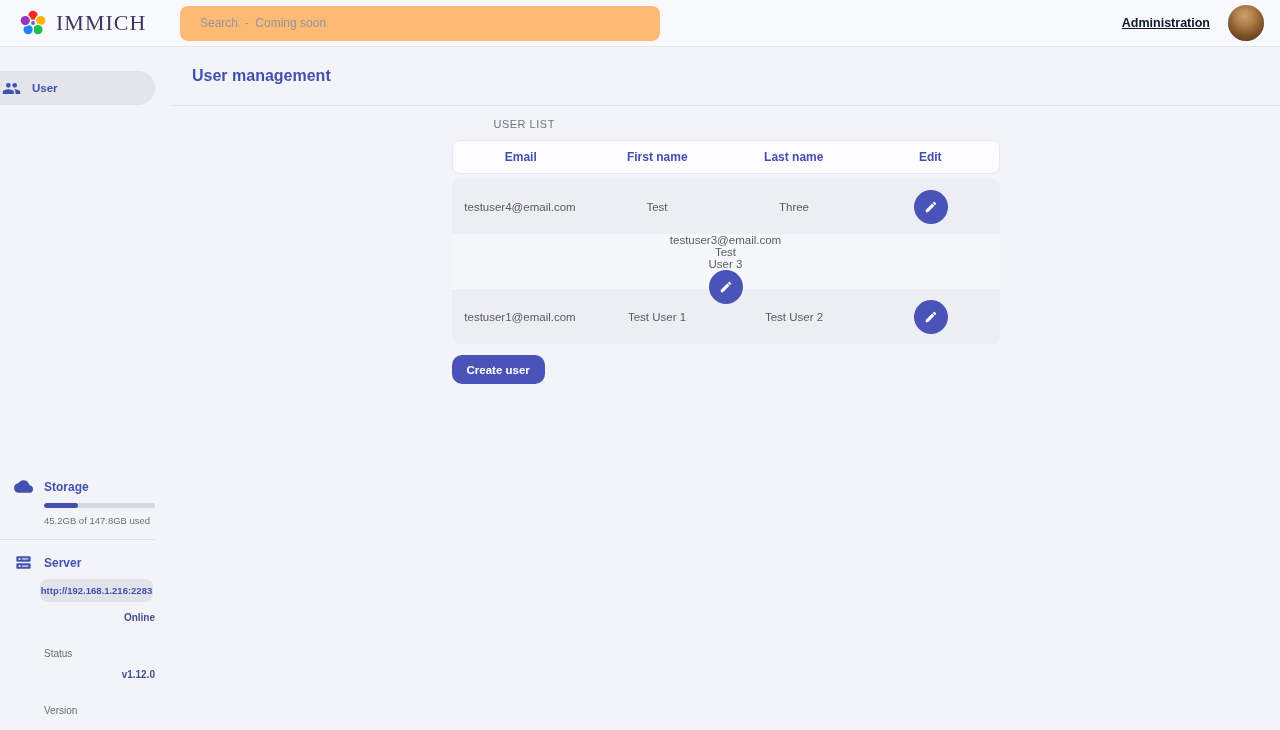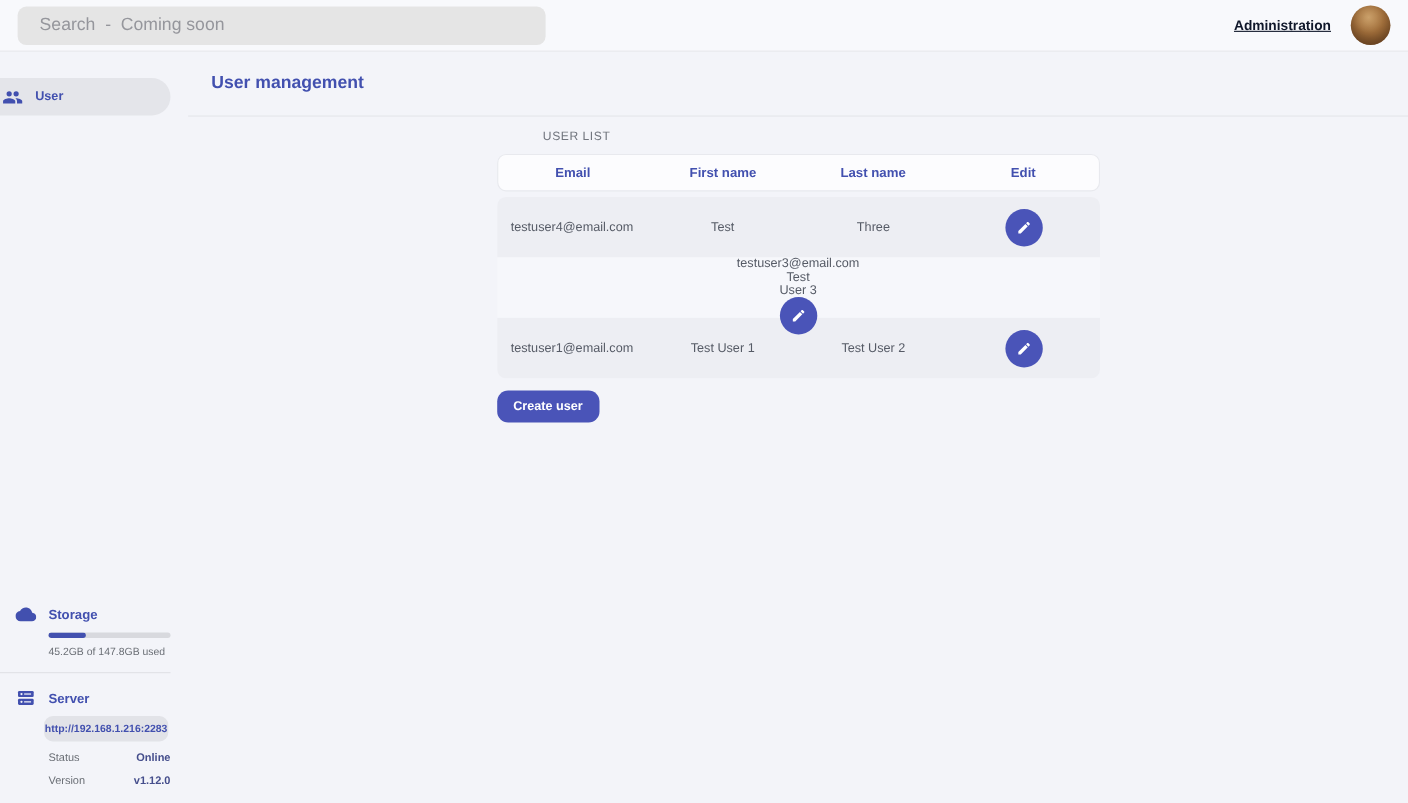--- a/index.html
+++ b/index.html
@@ -12,22 +12,22 @@
     background:#f8f9fc; border-bottom:1px solid #e6e7ec;
     display:flex; align-items:center; padding:0 16px;
   }
   .logo-wrap { display:flex; align-items:center; width:164px; }
   .logo-icon { width:34px; height:34px; margin-right:6px; }
   .logo-text {
     font-family:"Liberation Serif", serif; font-size:22px; letter-spacing:1px;
     color:#3b3663; font-weight:400;
   }
   .search-input {
-    width:480px; height:35px; background:#e5e5e5; border:none; border-radius:8px;
-    padding:0 20px; font-size:16px; color:#4b4f58; outline:none;
+    width:480px; height:35px; background:#fdba74; border:none; border-radius:8px;
+    padding:0 20px; font-size:12px; color:#4b4f58; outline:none;
     font-family:"Liberation Sans", sans-serif;
   }
   .search-input::placeholder { color:#95969c; }
   .header-spacer { flex:1; }
   .admin-link {
     font-size:12.5px; font-weight:700; color:#0f172a; text-decoration:underline;
     margin-right:18px; cursor:pointer;
   }
   .avatar {
     width:36px; height:36px; border-radius:50%; cursor:pointer;
@@ -57,21 +57,21 @@
   .usage-text { margin:7px 0 0 44px; font-size:9.5px; color:#6b6f76; }
 
   .section-divider { margin:13px 0 13px 0; width:155px; border-top:1px solid #e0e1e6; }
 
   .server-url-pill {
     margin:4px 0 0 40px; width:113px; height:23px; background:#e2e3e8; border-radius:8px;
     display:flex; align-items:center; justify-content:center;
   }
   .server-url-pill span { font-size:9.5px; font-weight:700; color:#4250af; }
   .kv-row { display:flex; justify-content:space-between; margin:10px 0 0 44px; width:111px; }
-  .kv-label { font-size:10px; color:#6b6f76; }
+  .kv-label { font-size:10px; color:#6b6f76;margin-top:36px; }
   .kv-value { font-size:10px; font-weight:700; color:#454e8c; }
 
   
   .main { position:absolute; top:47px; left:171px; width:1109px; height:683px; }
   .page-title-bar {
     height:59px; display:flex; align-items:center; padding-left:21px;
     border-bottom:1px solid #e4e5ea;
   }
   .page-title { font-size:16px; font-weight:700; color:#4250af; }
 
@@ -96,20 +96,32 @@
   .create-btn {
     margin-top:11px; height:29px; padding:0 15px; background:#4a54b8; border:none;
     border-radius:10px; color:#fff; font-size:11.5px; font-weight:700; cursor:pointer;
     font-family:"Liberation Sans", sans-serif;
   }
 </style>
 </head>
 <body>
 
 <div class="header">
+  <div class="logo-wrap">
+    <svg class="logo-icon" viewBox="0 0 36 36">
+      <circle cx="18" cy="9.8" r="5.6" fill="#fa2921" stroke="#f8f9fc" stroke-width="1.4"></circle>
+      <circle cx="26.2" cy="15.4" r="5.6" fill="#ffb400" stroke="#f8f9fc" stroke-width="1.4"></circle>
+      <circle cx="23.2" cy="25" r="5.6" fill="#18c249" stroke="#f8f9fc" stroke-width="1.4"></circle>
+      <circle cx="12.8" cy="25" r="5.6" fill="#1e83f7" stroke="#f8f9fc" stroke-width="1.4"></circle>
+      <circle cx="9.8" cy="15.4" r="5.6" fill="#9a34bf" stroke="#f8f9fc" stroke-width="1.4"></circle>
+      <circle cx="18" cy="18" r="3.4" fill="#f1f2f6"></circle>
+      <circle cx="18" cy="18" r="2" fill="#6a62a8"></circle>
+    </svg>
+    <span class="logo-text">IMMICH</span>
+  </div>
   <input class="search-input" type="text" placeholder="Search  -  Coming soon" style="">
   <div class="header-spacer"></div>
   <a class="admin-link">Administration</a>
   <div class="avatar"></div>
 </div>
 
 <div class="sidebar">
 
   <div class="nav-item">
     <svg class="nav-icon" viewBox="0 0 24 24">

